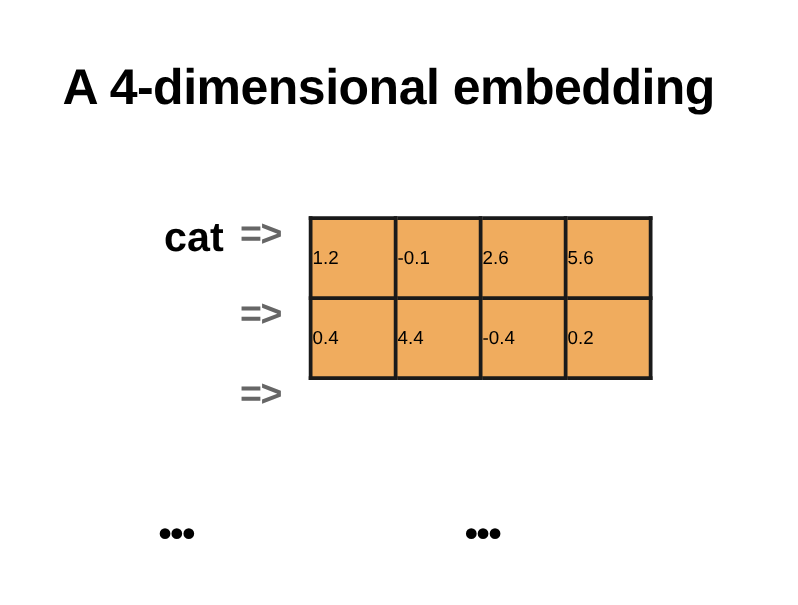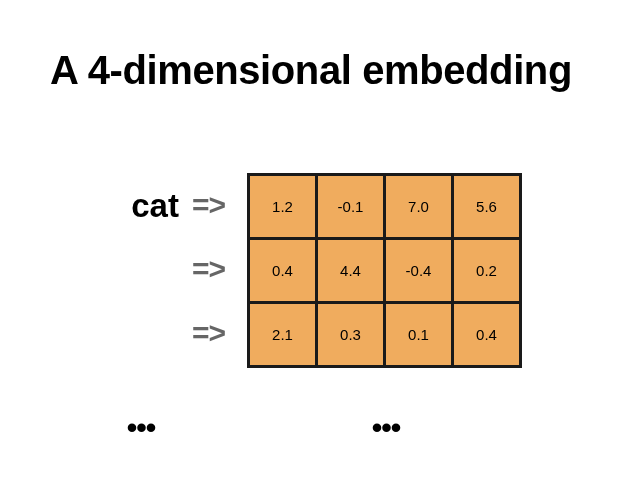--- a/index.html
+++ b/index.html
@@ -42,21 +42,20 @@
   #labels {
     position: absolute;
     left: 20px;
     top: 173px;
     width: 205px;
     height: 192px;
   }
   .label-row {
     height: 64px;
     display: flex;
-    align-items: center;
     justify-content: flex-end;
     white-space: nowrap;
   }
   .label-word {
     font-size: 33px;
     font-weight: bold;
     color: #000000;
     line-height: 1;
   }
   .label-arrow {
@@ -74,21 +73,21 @@
     left: 247px;
     top: 173px;
     border-collapse: collapse;
     border: 3px solid #1a1a1a;
   }
   #matrix td {
     width: 65px;
     height: 61px;
     border: 3px solid #1a1a1a;
     background: #F0AC5E;
-    text-align: center;
+    text-align: left;
     vertical-align: middle;
     font-size: 15px;
     font-weight: normal;
     color: #000000;
     padding: 0;
   }
 
   
   .ellipsis {
     position: absolute;
@@ -124,34 +123,28 @@
       <span class="label-arrow">=&gt;</span>
     </div>
 
   </div>
 
   <table id="matrix">
     <tbody>
       <tr>
         <td>1.2</td>
         <td>-0.1</td>
-        <td>7.0</td>
+        <td>2.6</td>
         <td>5.6</td>
       </tr>
       <tr>
         <td>0.4</td>
         <td>4.4</td>
         <td>-0.4</td>
         <td>0.2</td>
-      </tr>
-      <tr>
-        <td>2.1</td>
-        <td>0.3</td>
-        <td>0.1</td>
-        <td>0.4</td>
       </tr>
     </tbody>
   </table>
 
   <div class="ellipsis" id="ellipsis-left">•••</div>
   <div class="ellipsis" id="ellipsis-right">•••</div>
 
 </div>
 
 </body></html>

